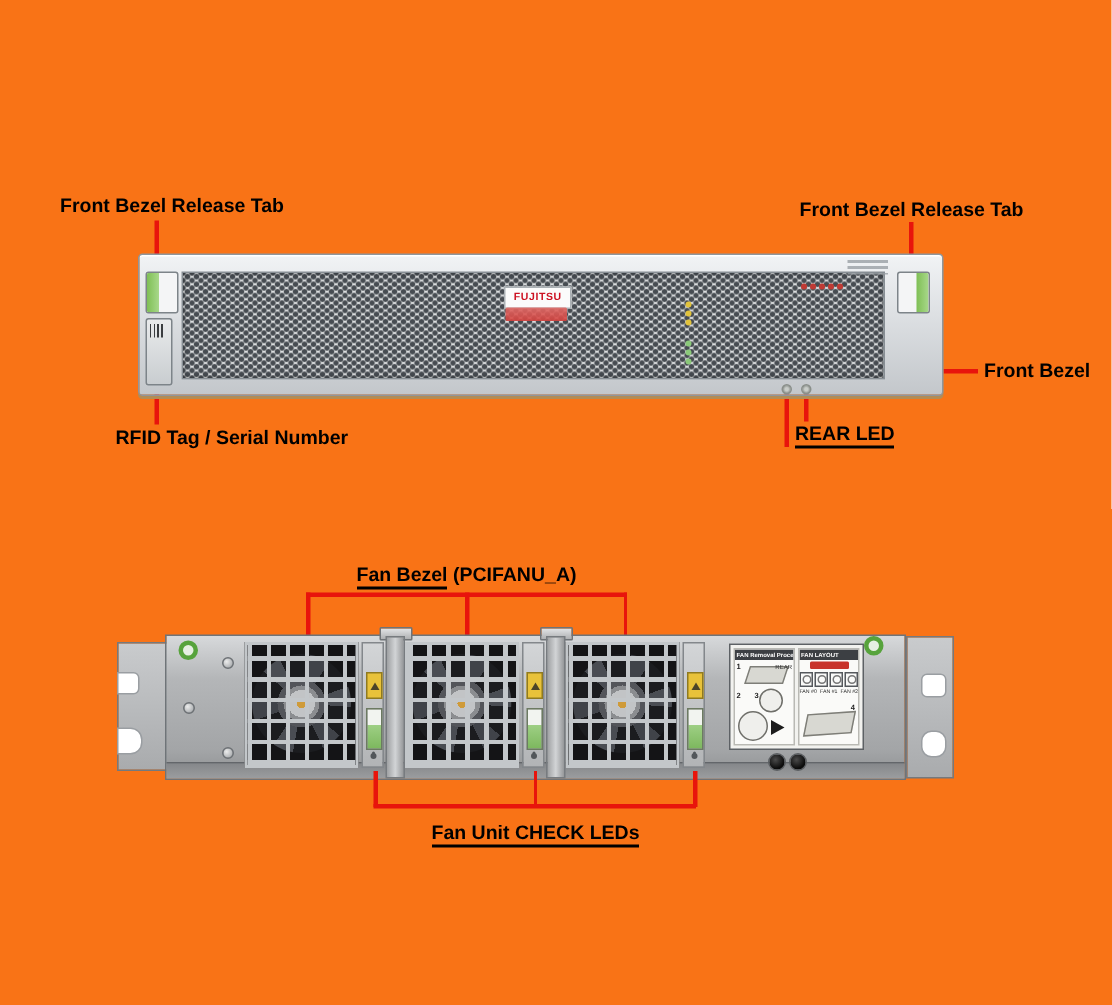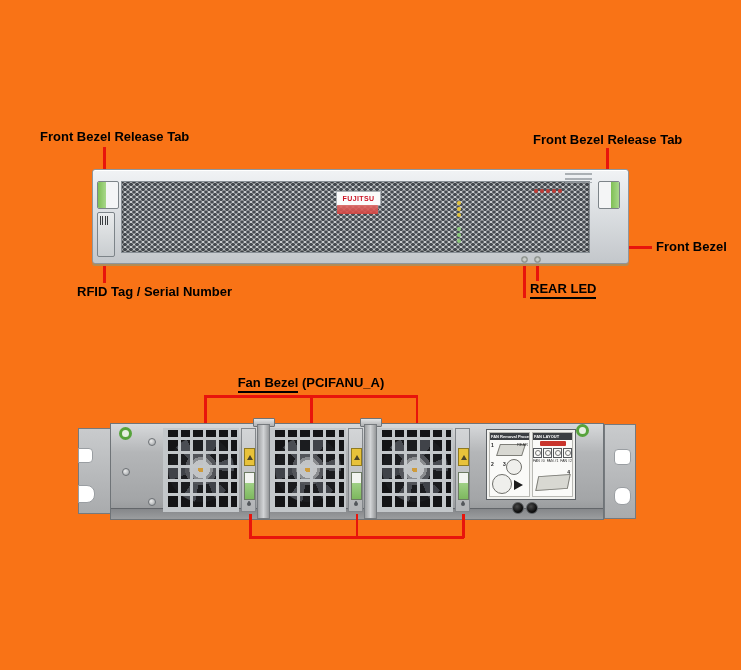--- a/index.html
+++ b/index.html
@@ -290,14 +290,17 @@
 
   <div class="hole" style="left:512px;top:502px;"></div>
   <div class="hole" style="left:526px;top:502px;"></div>
 
   <div class="ground-ring" style="left:576px;top:424px;"></div>
 
   <div class="rl" style="left:249px;top:514px;width:2.5px;height:24px;"></div>
   <div class="rl" style="left:355.5px;top:514px;width:2.5px;height:24px;"></div>
   <div class="rl" style="left:462px;top:514px;width:2.5px;height:24px;"></div>
   <div class="rl" style="left:249px;top:536px;width:215px;height:2.5px;"></div>
+  <div class="callout-label" style="left:249px;top:548px;width:216px;text-align:center;">
+    <span class="ul">Fan Unit CHECK LEDs</span>
+  </div>
 
 </div>
 
 </body></html>

